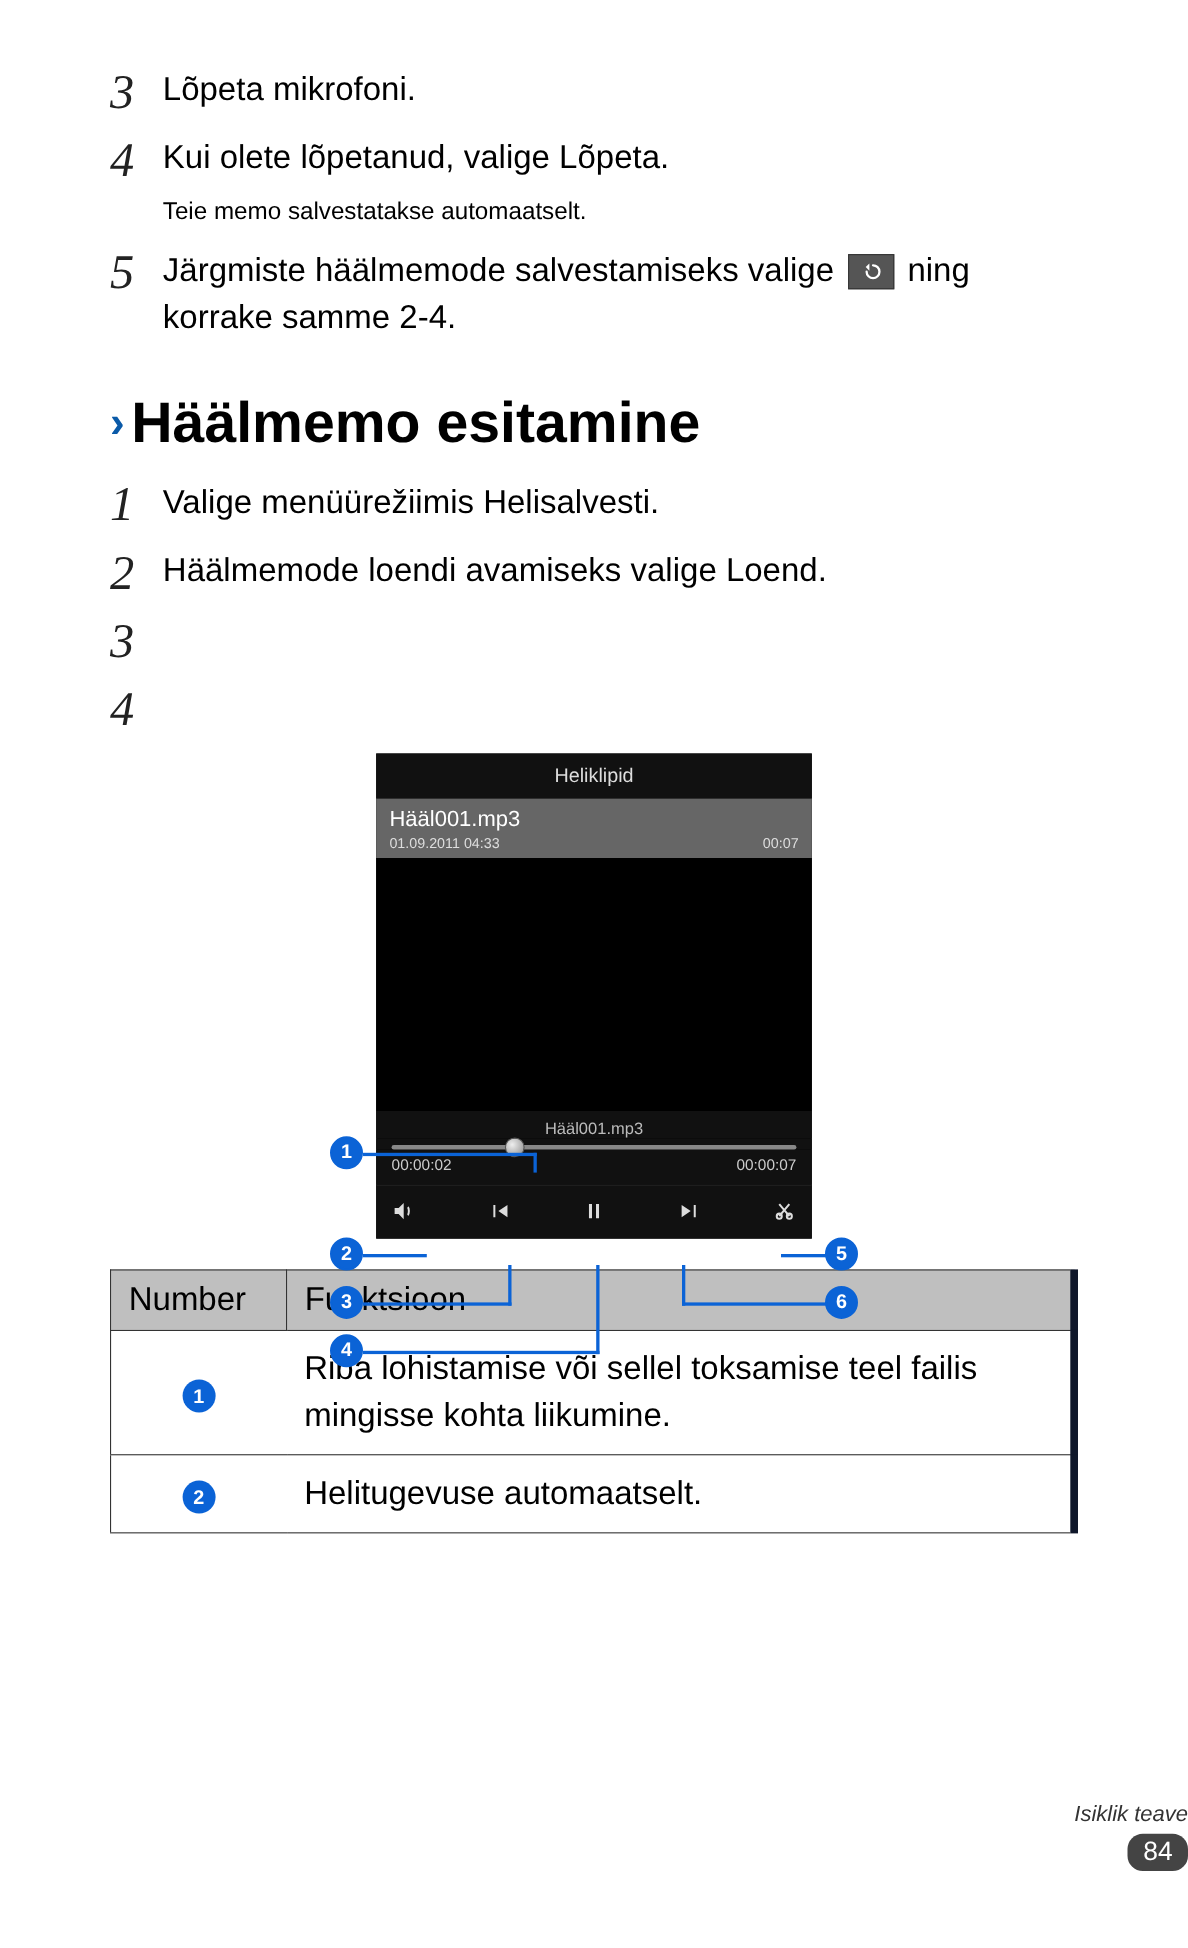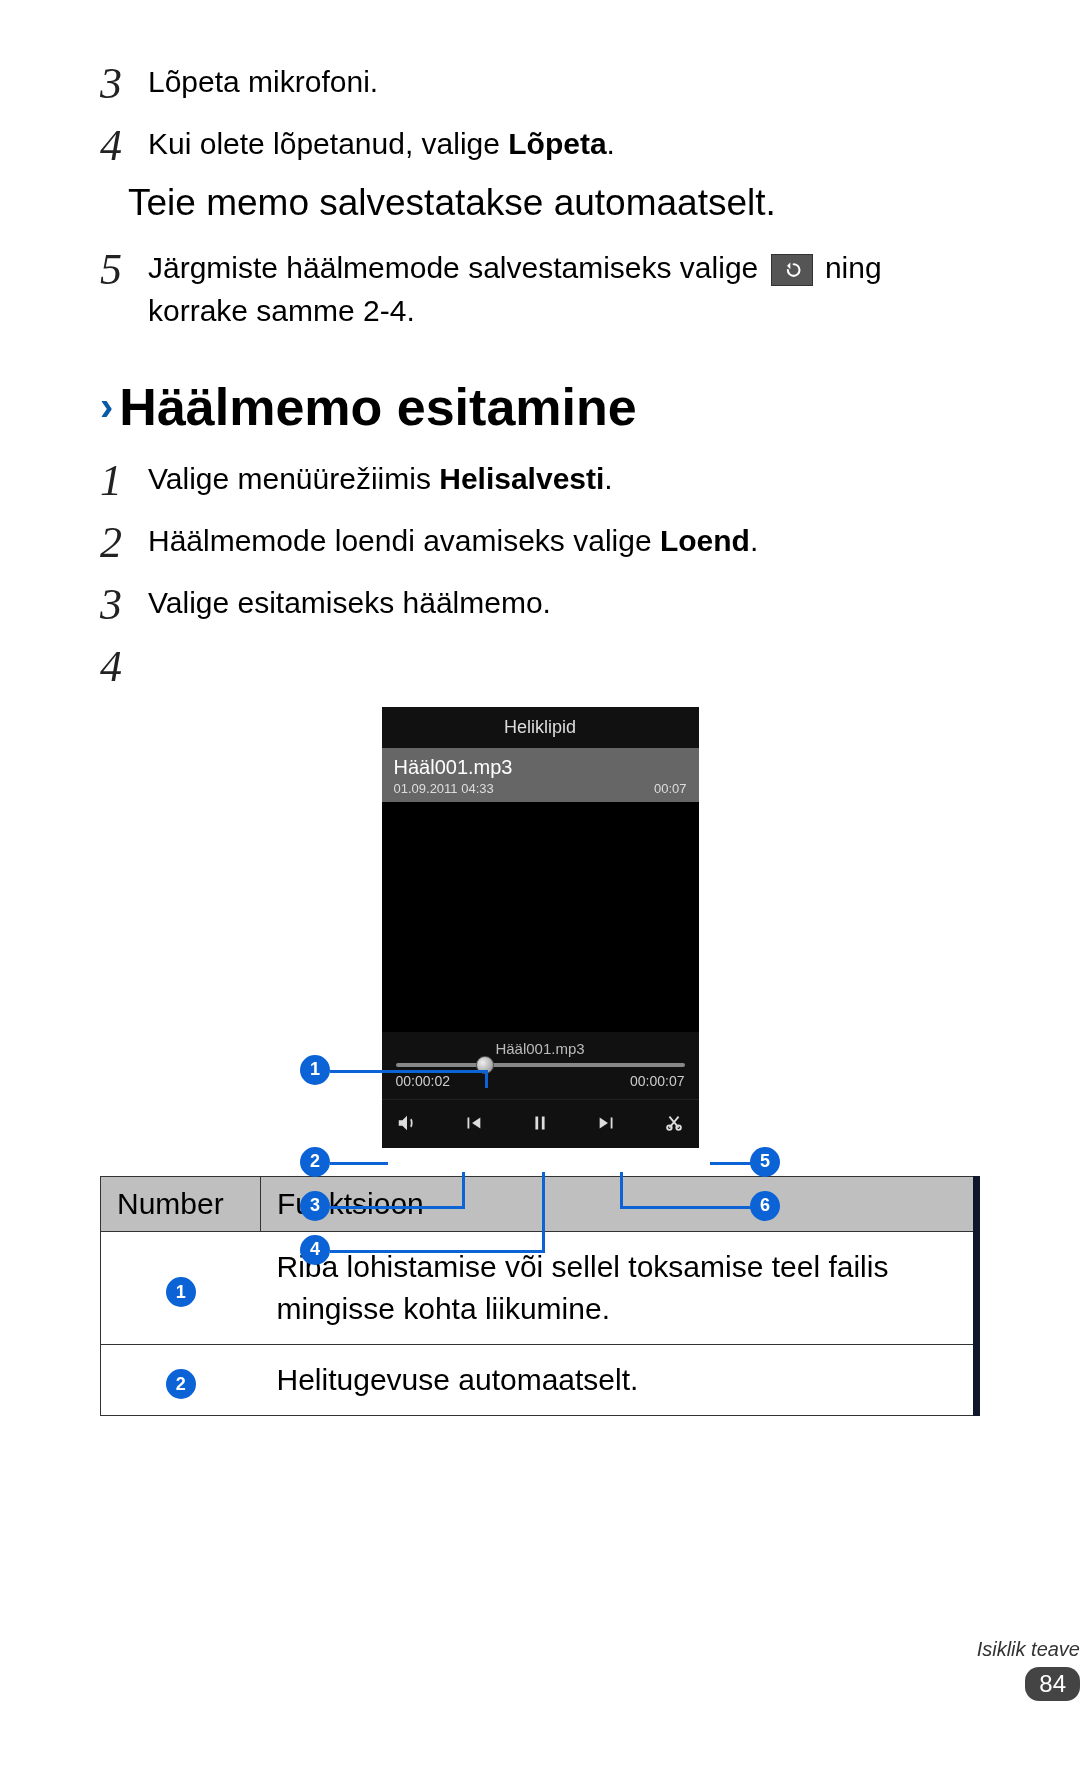--- a/index.html
+++ b/index.html
@@ -18,42 +18,42 @@
     font-family: Georgia, "Times New Roman", serif;
     font-style: italic;
     font-size: 44px;
     width: 48px;
     flex-shrink: 0;
     line-height: 1;
     padding-top: 2px;
     color: #222;
   }
   .step-body { font-size: 30px; line-height: 1.45; }
-  .step-sub { font-size: 37px; line-height: 1.45; margin-left: 28px; margin-top: -8px; margin-bottom: 16px; }
-  .bold { font-weight: 700; }
+  .step-sub { font-size: 22px; line-height: 1.45; margin-left: 48px; margin-top: -8px; margin-bottom: 16px; }
+  .bold { font-weight: 400; }
   .inline-icon {
     display: inline-flex;
     align-items: center;
     justify-content: center;
     width: 42px;
     height: 32px;
     background: #555;
     border: 1px solid #333;
     vertical-align: middle;
     margin: 0 4px;
   }
   .inline-icon svg { width: 20px; height: 20px; }
   .section { margin-top: 44px; margin-bottom: 20px; display: flex; align-items: center; }
   .chevron { color: #0a5aa8; font-size: 40px; font-weight: 700; margin-right: 6px; }
   .section-title { font-size: 52px; font-weight: 700; }
 
   
   .phone-wrap { display: flex; justify-content: center; margin: 18px 0 28px 0; position: relative; }
   .phone {
-    width: 317px;
+    width: 396px;
     background: #000;
     position: relative;
   }
   .p-header {
     color: #ddd;
     text-align: center;
     font-size: 18px;
     padding: 10px 0;
     background: #111;
   }
@@ -189,21 +189,20 @@
     </div>
   </div>
   <div class="step">
     <div class="step-num">2</div>
     <div class="step-body">
       <span>Häälmemode loendi avamiseks valige </span><span class="bold">Loend</span><span>.</span>
     </div>
   </div>
   <div class="step">
     <div class="step-num">3</div>
-    <div class="step-body">Valige esitamiseks häälmemo.</div>
   </div>
   <div class="step">
     <div class="step-num">4</div>
   </div>
 
   <div class="phone-wrap">
     <div class="phone">
       <div class="p-header">Heliklipid</div>
       <div class="p-row">
         <div class="p-file">Hääl001.mp3</div>

